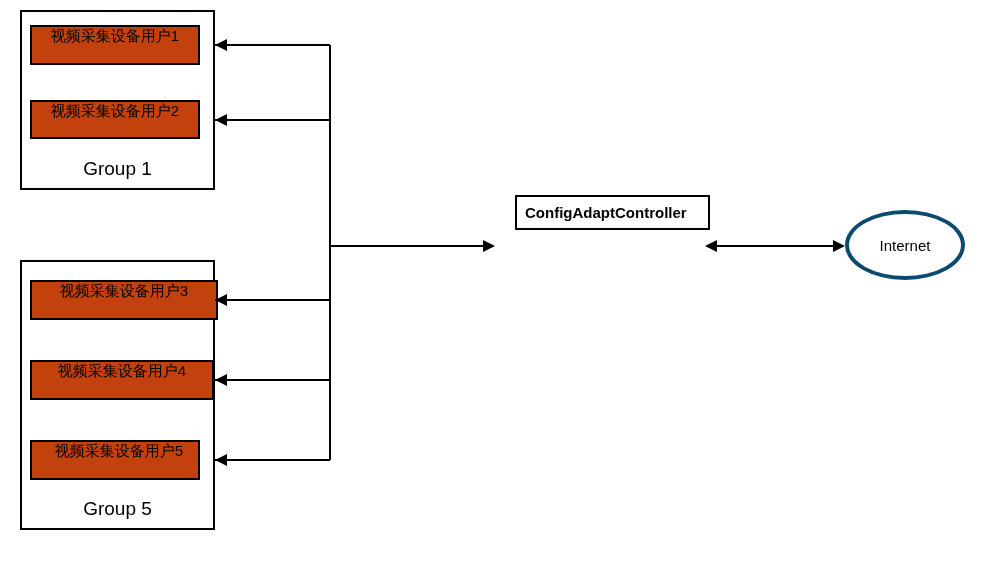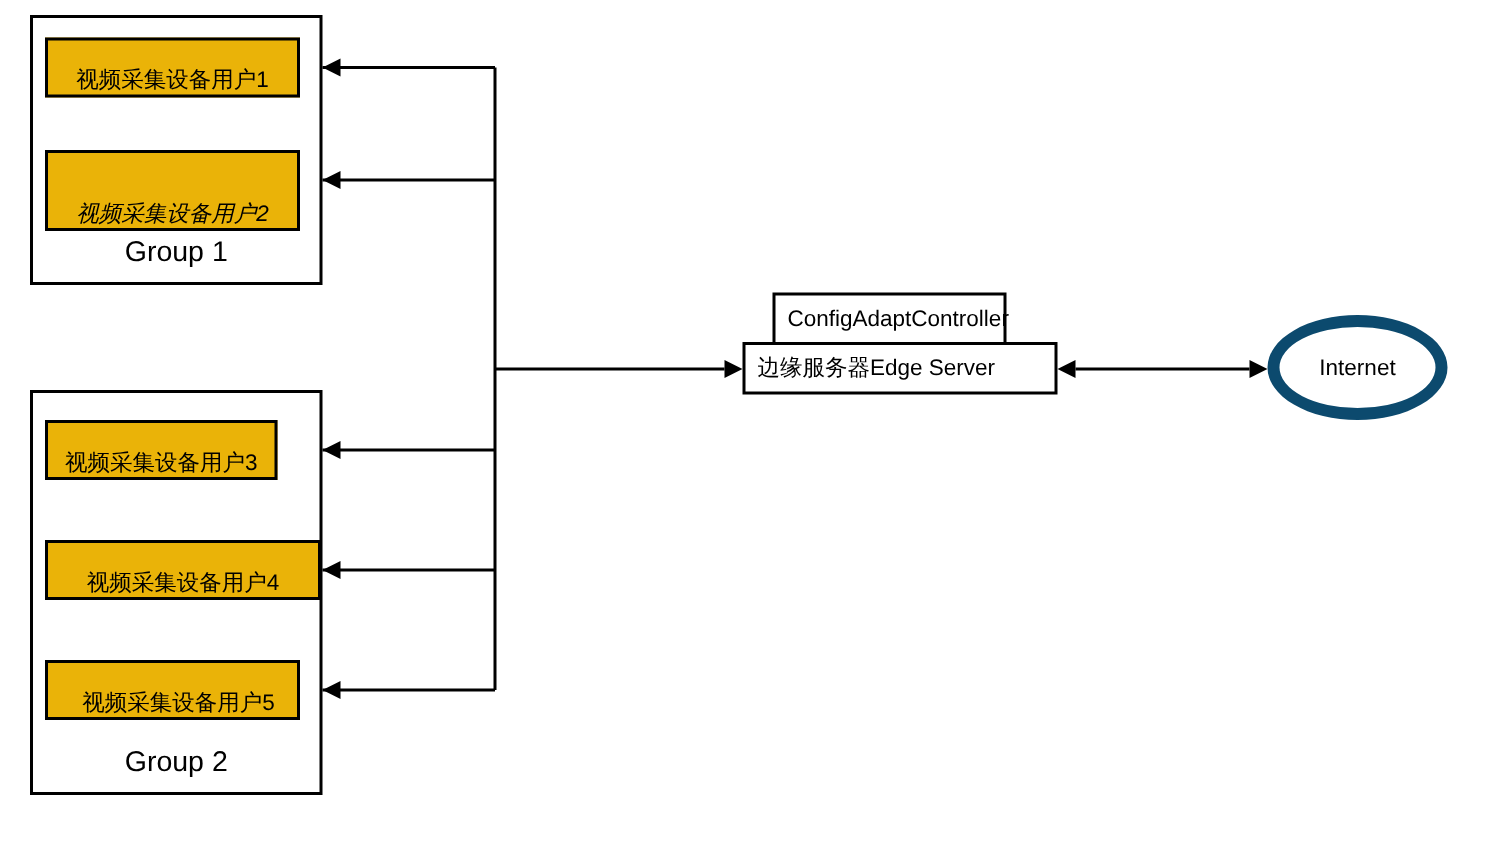--- a/index.html
+++ b/index.html
@@ -19,42 +19,42 @@
     .group-label {
       position: absolute;
       bottom: 8px;
       left: 50%;
       transform: translateX(-50%);
       font-size: 19px;
     }
     .user-box {
       position: absolute;
       border: 2px solid #000;
-      background: #eab308;
+      background: #c2410c;
       display: flex;
-      align-items: flex-end;
+      align-items: flex-start;
       justify-content: center;
       font-size: 15px;
       padding: 0 4px;
     }
     .server-stack {
       position: absolute;
     }
     .server-box {
       border: 2px solid #000;
       background: #fff;
       display: flex;
       align-items: center;
       justify-content: flex-start;
       padding: 0 8px;
       font-size: 15px;
     }
     .internet-oval {
       position: absolute;
-      border: 8px solid #0c4a6e;
+      border: 4px solid #0c4a6e;
       border-radius: 50%;
       background: #fff;
       display: flex;
       align-items: center;
       justify-content: center;
       font-size: 15px;
     }
     svg.connector {
       position: absolute;
       top: 0;
@@ -73,43 +73,40 @@
   </style>
 </head>
 <body>
 
 <div class="group-box" style="left:20px; top:10px; width:195px; height:180px;">
   <div class="group-label">Group 1</div>
 </div>
 <div class="user-box" style="left:30px; top:25px; width:170px; height:40px;">
   <span>视频采集设备用户1</span>
 </div>
-<div class="user-box" style="left:30px; top:100px; width:170px; height:54px;font-style:italic;">
+<div class="user-box" style="left:30px; top:100px; width:170px; height:39px;">
   <span>视频采集设备用户2</span>
 </div>
 
 <div class="group-box" style="left:20px; top:260px; width:195px; height:270px;">
-  <div class="group-label">Group 2</div>
+  <div class="group-label">Group 5</div>
 </div>
-<div class="user-box" style="left:30px; top:280px; width:155px; height:40px;">
+<div class="user-box" style="left:30px; top:280px; width:188px; height:40px;">
   <span>视频采集设备用户3</span>
 </div>
 <div class="user-box" style="left:30px; top:360px; width:184px; height:40px;">
   <span>视频采集设备用户4</span>
 </div>
 <div class="user-box" style="left:30px; top:440px; width:170px; height:40px;padding-left:12px;">
   <span>视频采集设备用户5</span>
 </div>
 
 <div class="server-stack" style="left:495px; top:195px;">
-  <div class="server-box" style="width:156px; height:35px; margin-left:20px;">
+  <div class="server-box" style="width:195px; height:35px; margin-left:20px;font-weight:bold;">
     <span>ConfigAdaptController</span>
-  </div>
-  <div class="server-box" style="width:210px; height:35px; margin-top:-2px;">
-    <span>边缘服务器Edge Server</span>
   </div>
 </div>
 
 <div class="internet-oval" style="left:845px; top:210px; width:120px; height:70px;">
   <span>Internet</span>
 </div>
 
 <svg class="connector" width="1000" height="566">
 
   <line x1="330" y1="45" x2="330" y2="460"></line>

